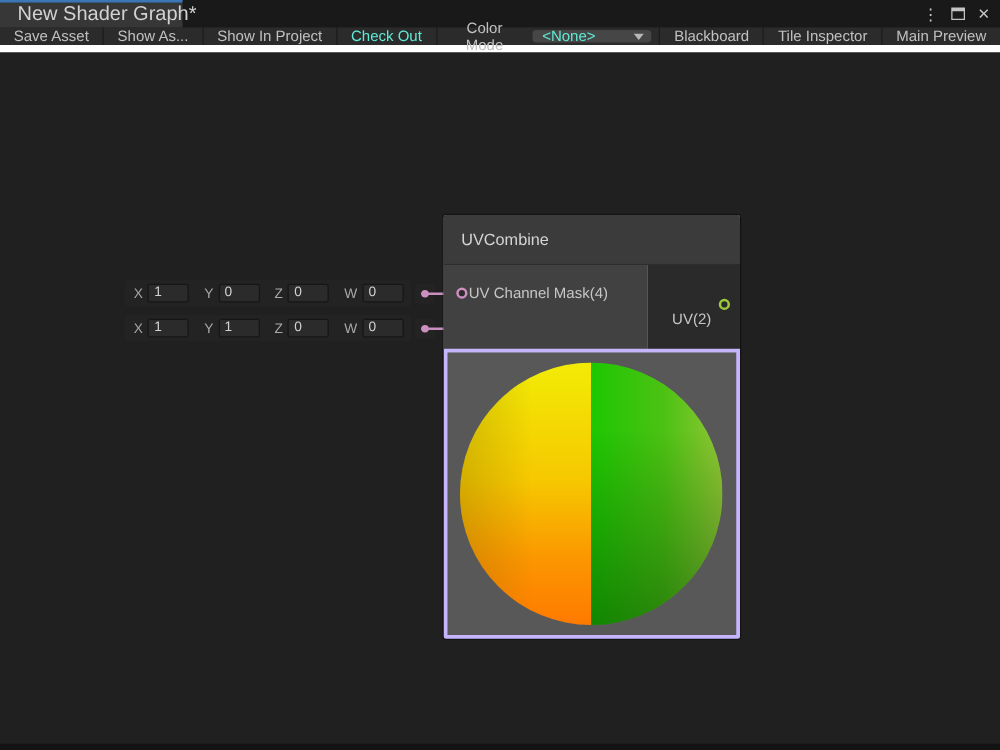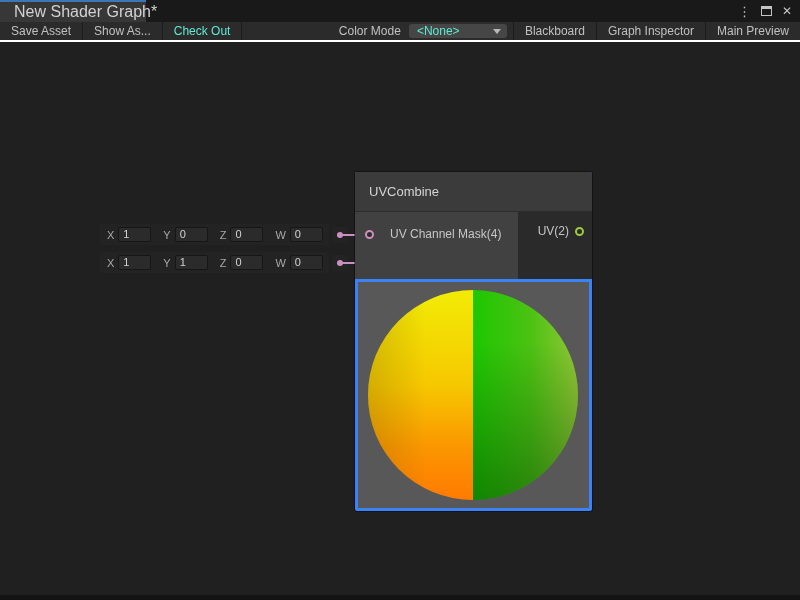--- a/index.html
+++ b/index.html
@@ -10,21 +10,21 @@
   .titlebar { height:22px; background:#191919; display:flex; align-items:stretch; }
   .tab { width:146px; background:#373737; border-top:2px solid #3b76b8; display:flex; align-items:center; padding:0 8px; gap:6px; cursor:default; }
   .tab-label { font-size:16px; color:#d2d2d2; white-space:nowrap; }
   .tb-spacer { flex:1; }
   .win-controls { display:flex; align-items:center; gap:10px; padding-right:8px; color:#c4c4c4; }
   .menu-dots { font-size:13px; line-height:1; letter-spacing:0; }
   .max-box { display:inline-block; width:11px; height:10px; border:1px solid #c4c4c4; border-top:3px solid #c4c4c4; }
   .close-x { font-size:12px; line-height:1; }
 
   
-  .toolbar { height:20px; background:#2b2b2b; display:flex; align-items:stretch; font-size:12px; color:#c0c0c0; border-bottom:2px solid #ffffff; }
+  .toolbar { height:20px; background:#2b2b2b; display:flex; align-items:stretch; font-size:12px; color:#c0c0c0; border-bottom:6px solid #ffffff; }
   .toolbar button { background:transparent; border:none; color:#c0c0c0; font:inherit; padding:0 11px; border-right:1px solid #1c1c1c; cursor:default; white-space:nowrap; }
   .toolbar button.rb { border-right:none; border-left:1px solid #1c1c1c; }
   .toolbar button.disabled { color:#5eead4; }
   .toolbar .spacer { flex:1; }
   .cm-label { display:flex; align-items:center; padding:0 8px;text-align:center; }
   .dropdown { width:98px; margin:2px 6px 2px 0; background:#464646; border-radius:3px; display:flex; align-items:center; padding:0 6px 0 8px; color:#5eead4; }
   .dropdown .val { flex:1; font-size:12px; }
   .dd-arrow { width:0; height:0; border-left:4px solid transparent; border-right:4px solid transparent; border-top:5px solid #b8b8b8; }
 
   
@@ -36,32 +36,32 @@
   .vgroup { display:flex; align-items:center; gap:4px; }
   .vlabel { font-size:11px; color:#a8a8a8; }
   .vfield { width:33px; height:15px; background:#2b2b2b; border:1px solid #161616; border-radius:2px; font-size:11px; color:#d2d2d2; padding:0 4px; line-height:13px; }
   .port-box { width:16px; height:16px; background:#232323; border-radius:2px; margin-left:3px; display:flex; align-items:center; justify-content:center; }
   .port-dot { width:6px; height:6px; border-radius:50%; background:#cf8fc1; }
 
   
   .edge { position:absolute; height:2px; background:#c98fc0; }
 
   
-  .node { position:absolute; left:355px; top:130px; width:237px; background:#3b82f6; border-radius:2px; box-shadow:0 0 0 1px rgba(0,0,0,0.4); }
+  .node { position:absolute; left:355px; top:130px; width:237px; background:#c4b5fd; border-radius:2px; box-shadow:0 0 0 1px rgba(0,0,0,0.4); }
   .node-title { height:40px; background:#3b3b3b; border-bottom:1px solid #2d2d2d; display:flex; align-items:center; padding-left:14px; font-size:13px; color:#d4d4d4; border-radius:2px 2px 0 0; }
   .node-body { display:flex; height:67px; }
   .node-inputs { width:163px; background:#414141; padding-top:8px; }
   .in-row { height:28px; display:flex; align-items:center; }
   .pin { width:9px; height:9px; border-radius:50%; flex:none; }
   .pin.pink { border:2px solid #cf8fc1; background:#2c2c2c; margin-left:10px; }
   .pin.green { border:2px solid #9ccb3b; background:#2a2a2a; margin-left:6px; }
-  .in-row .port-label { margin-left:16px; font-size:12px; color:#c6c6c6; white-space:nowrap; }
+  .in-row .port-label { margin-left:1px; font-size:12px; color:#c6c6c6; white-space:nowrap; }
   .node-outputs { flex:1; background:#2a2a2a; display:flex; justify-content:flex-end; align-items:flex-start; padding:12px 8px 0 0; }
   .out-row { display:flex; align-items:center; }
-  .out-row .port-label { font-size:12px; color:#c6c6c6; }
+  .out-row .port-label { font-size:12px; color:#c6c6c6;margin-top:24px; }
 
   
   .preview { margin:3px; height:226px; background:#585858; position:relative; overflow:hidden; }
   .sphere { position:absolute; left:10px; top:8px; width:210px; height:210px; border-radius:50%; overflow:hidden; display:flex; }
   .half { width:50%; height:100%; }
   .half.left {
     background:
       linear-gradient(to right, rgba(90,80,0,0.22), rgba(90,80,0,0) 55%),
       linear-gradient(to bottom, #f2ea05 2%, #f6c800 45%, #fb9600 75%, #ff7a00 100%);
   }
@@ -89,29 +89,30 @@
   <div class="win-controls">
     <span class="menu-dots">⋮</span>
     <span class="max-box"></span>
     <span class="close-x">✕</span>
   </div>
 </div>
 
 <div class="toolbar">
   <button>Save Asset</button>
   <button>Show As...</button>
+  <button>Show In Project</button>
   <button class="disabled">Check Out</button>
   <div class="spacer"></div>
   <span class="cm-label">Color Mode</span>
   <div class="dropdown">
     <span class="val">&lt;None&gt;</span>
     <span class="dd-arrow"></span>
   </div>
   <button class="rb">Blackboard</button>
-  <button class="rb">Graph Inspector</button>
+  <button class="rb">Tile Inspector</button>
   <button class="rb">Main Preview</button>
 </div>
 
 <div class="graph">
 
   <div class="vec-row" style="left:100px; top:182px;">
     <div class="vec-main">
       <span class="vgroup">
           <span class="vlabel">X</span>
           <span class="vfield">1</span>

